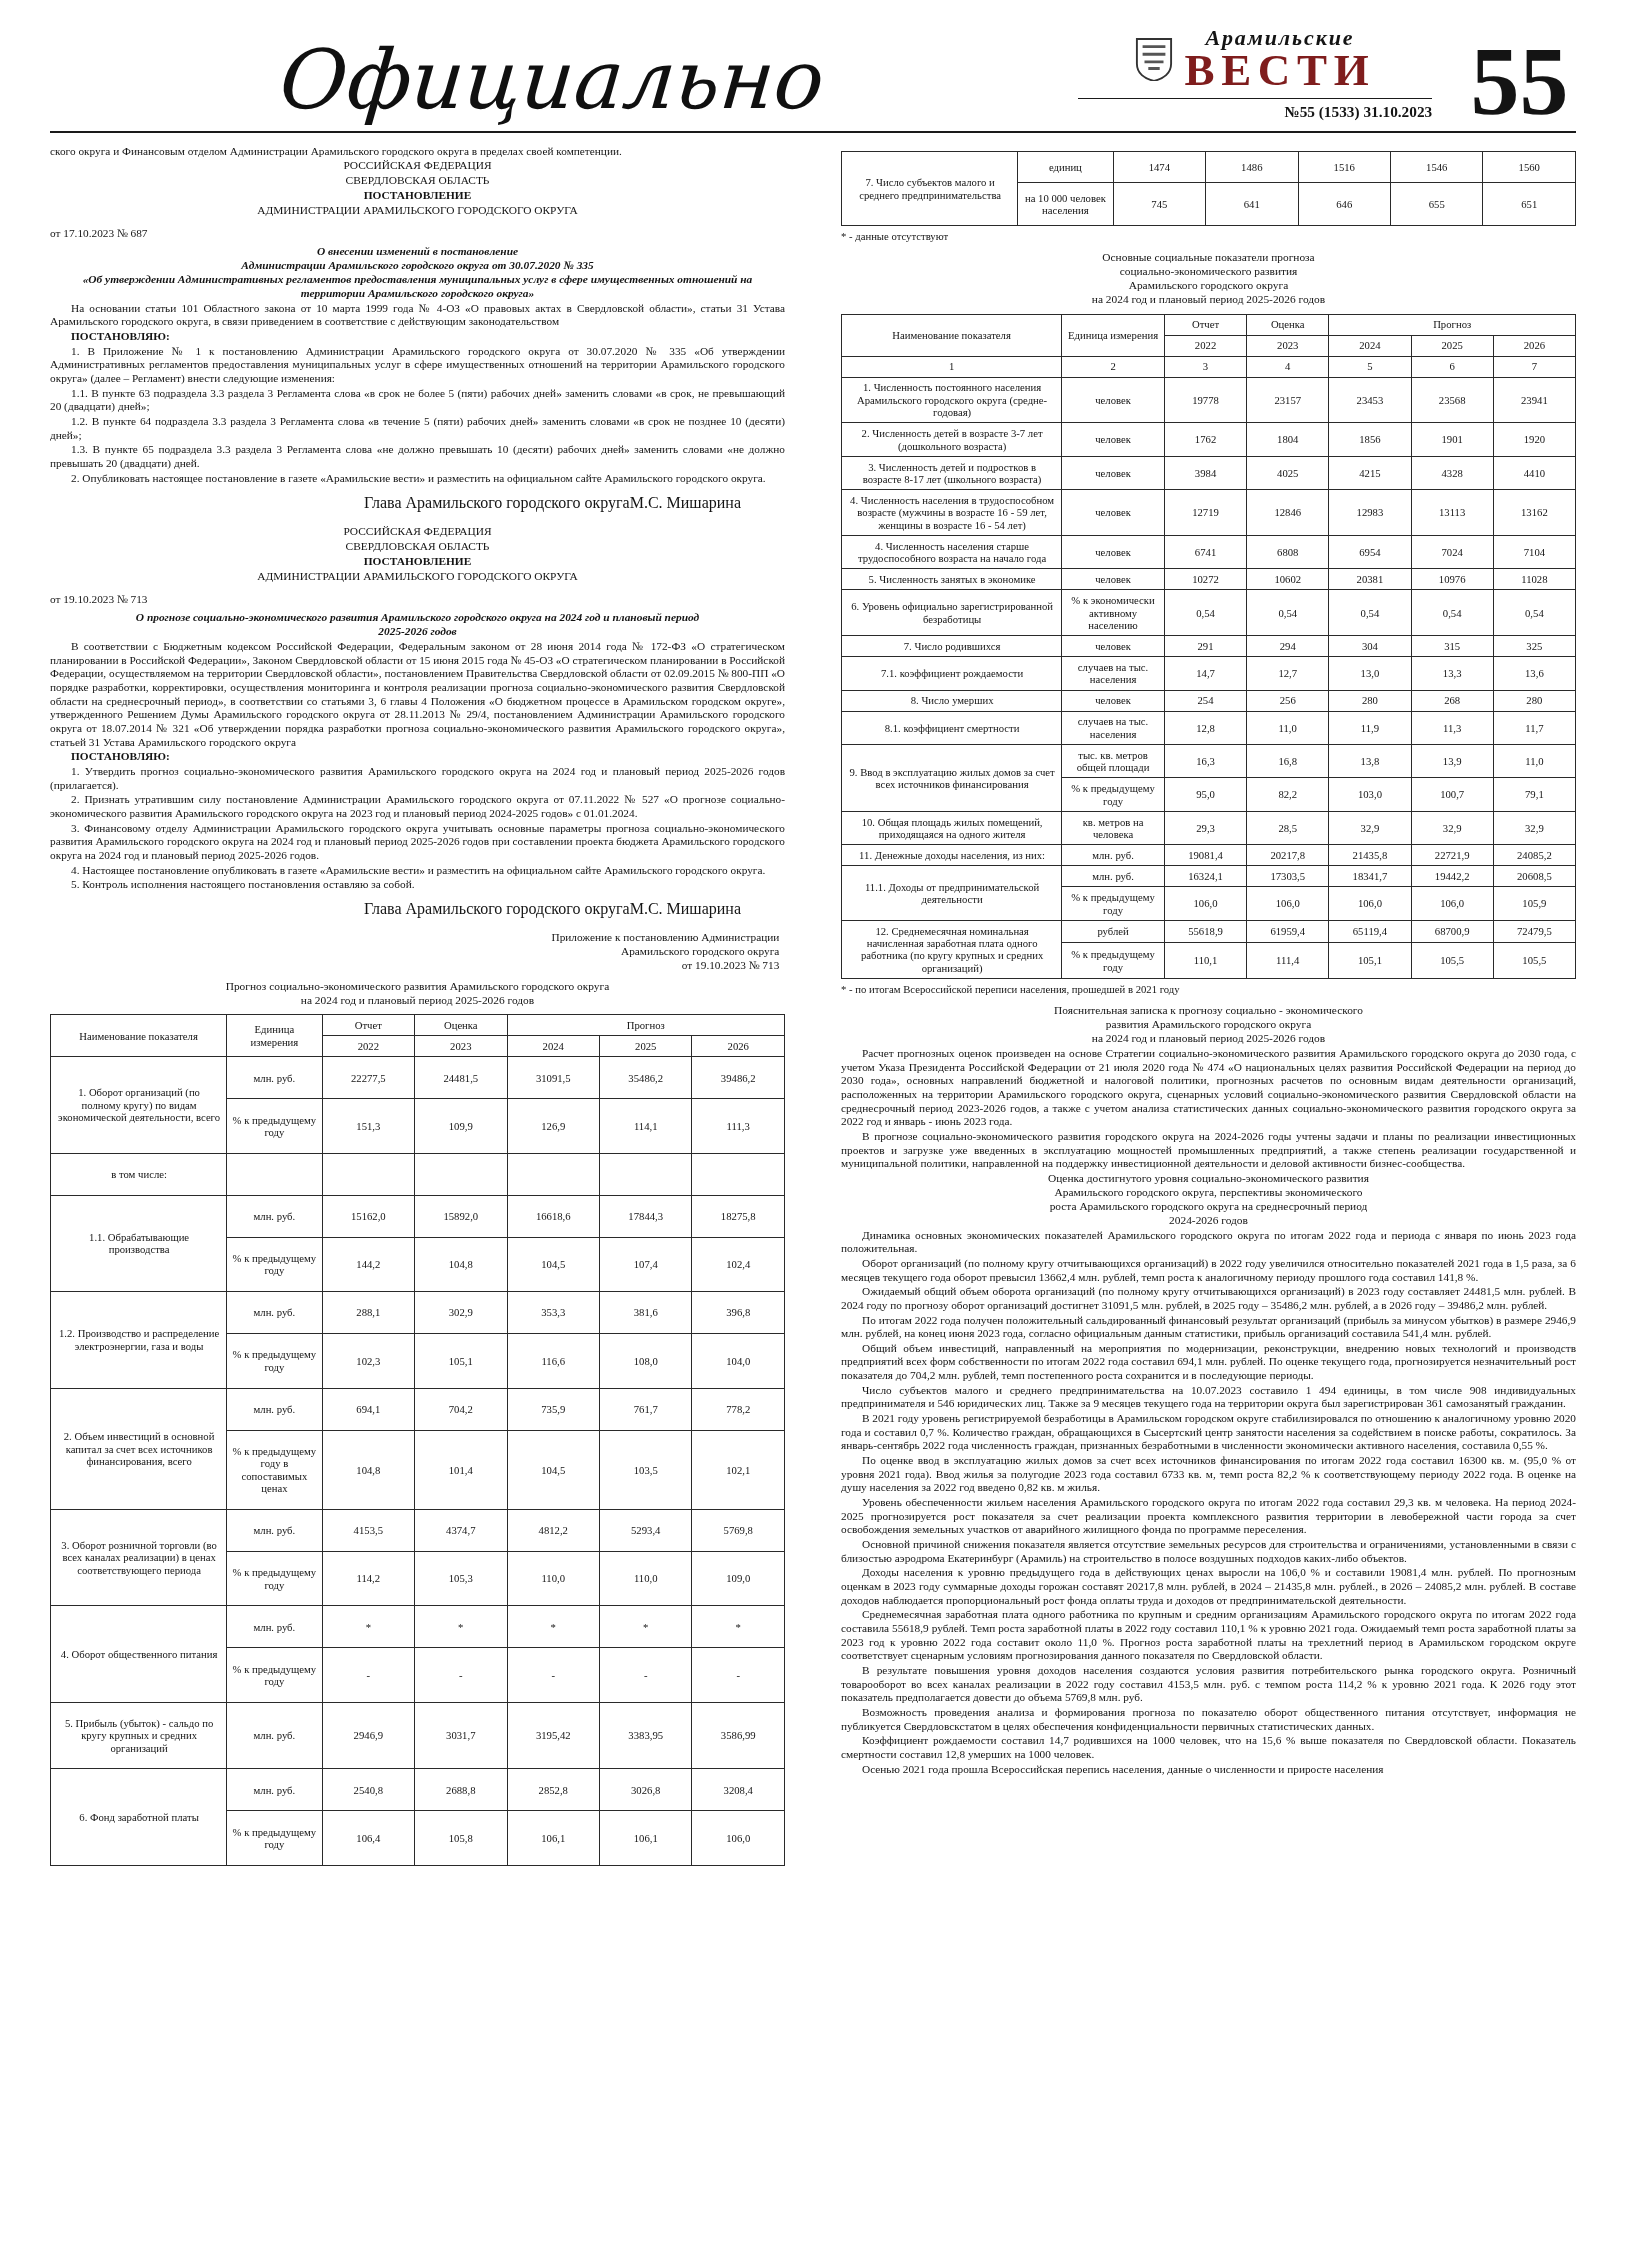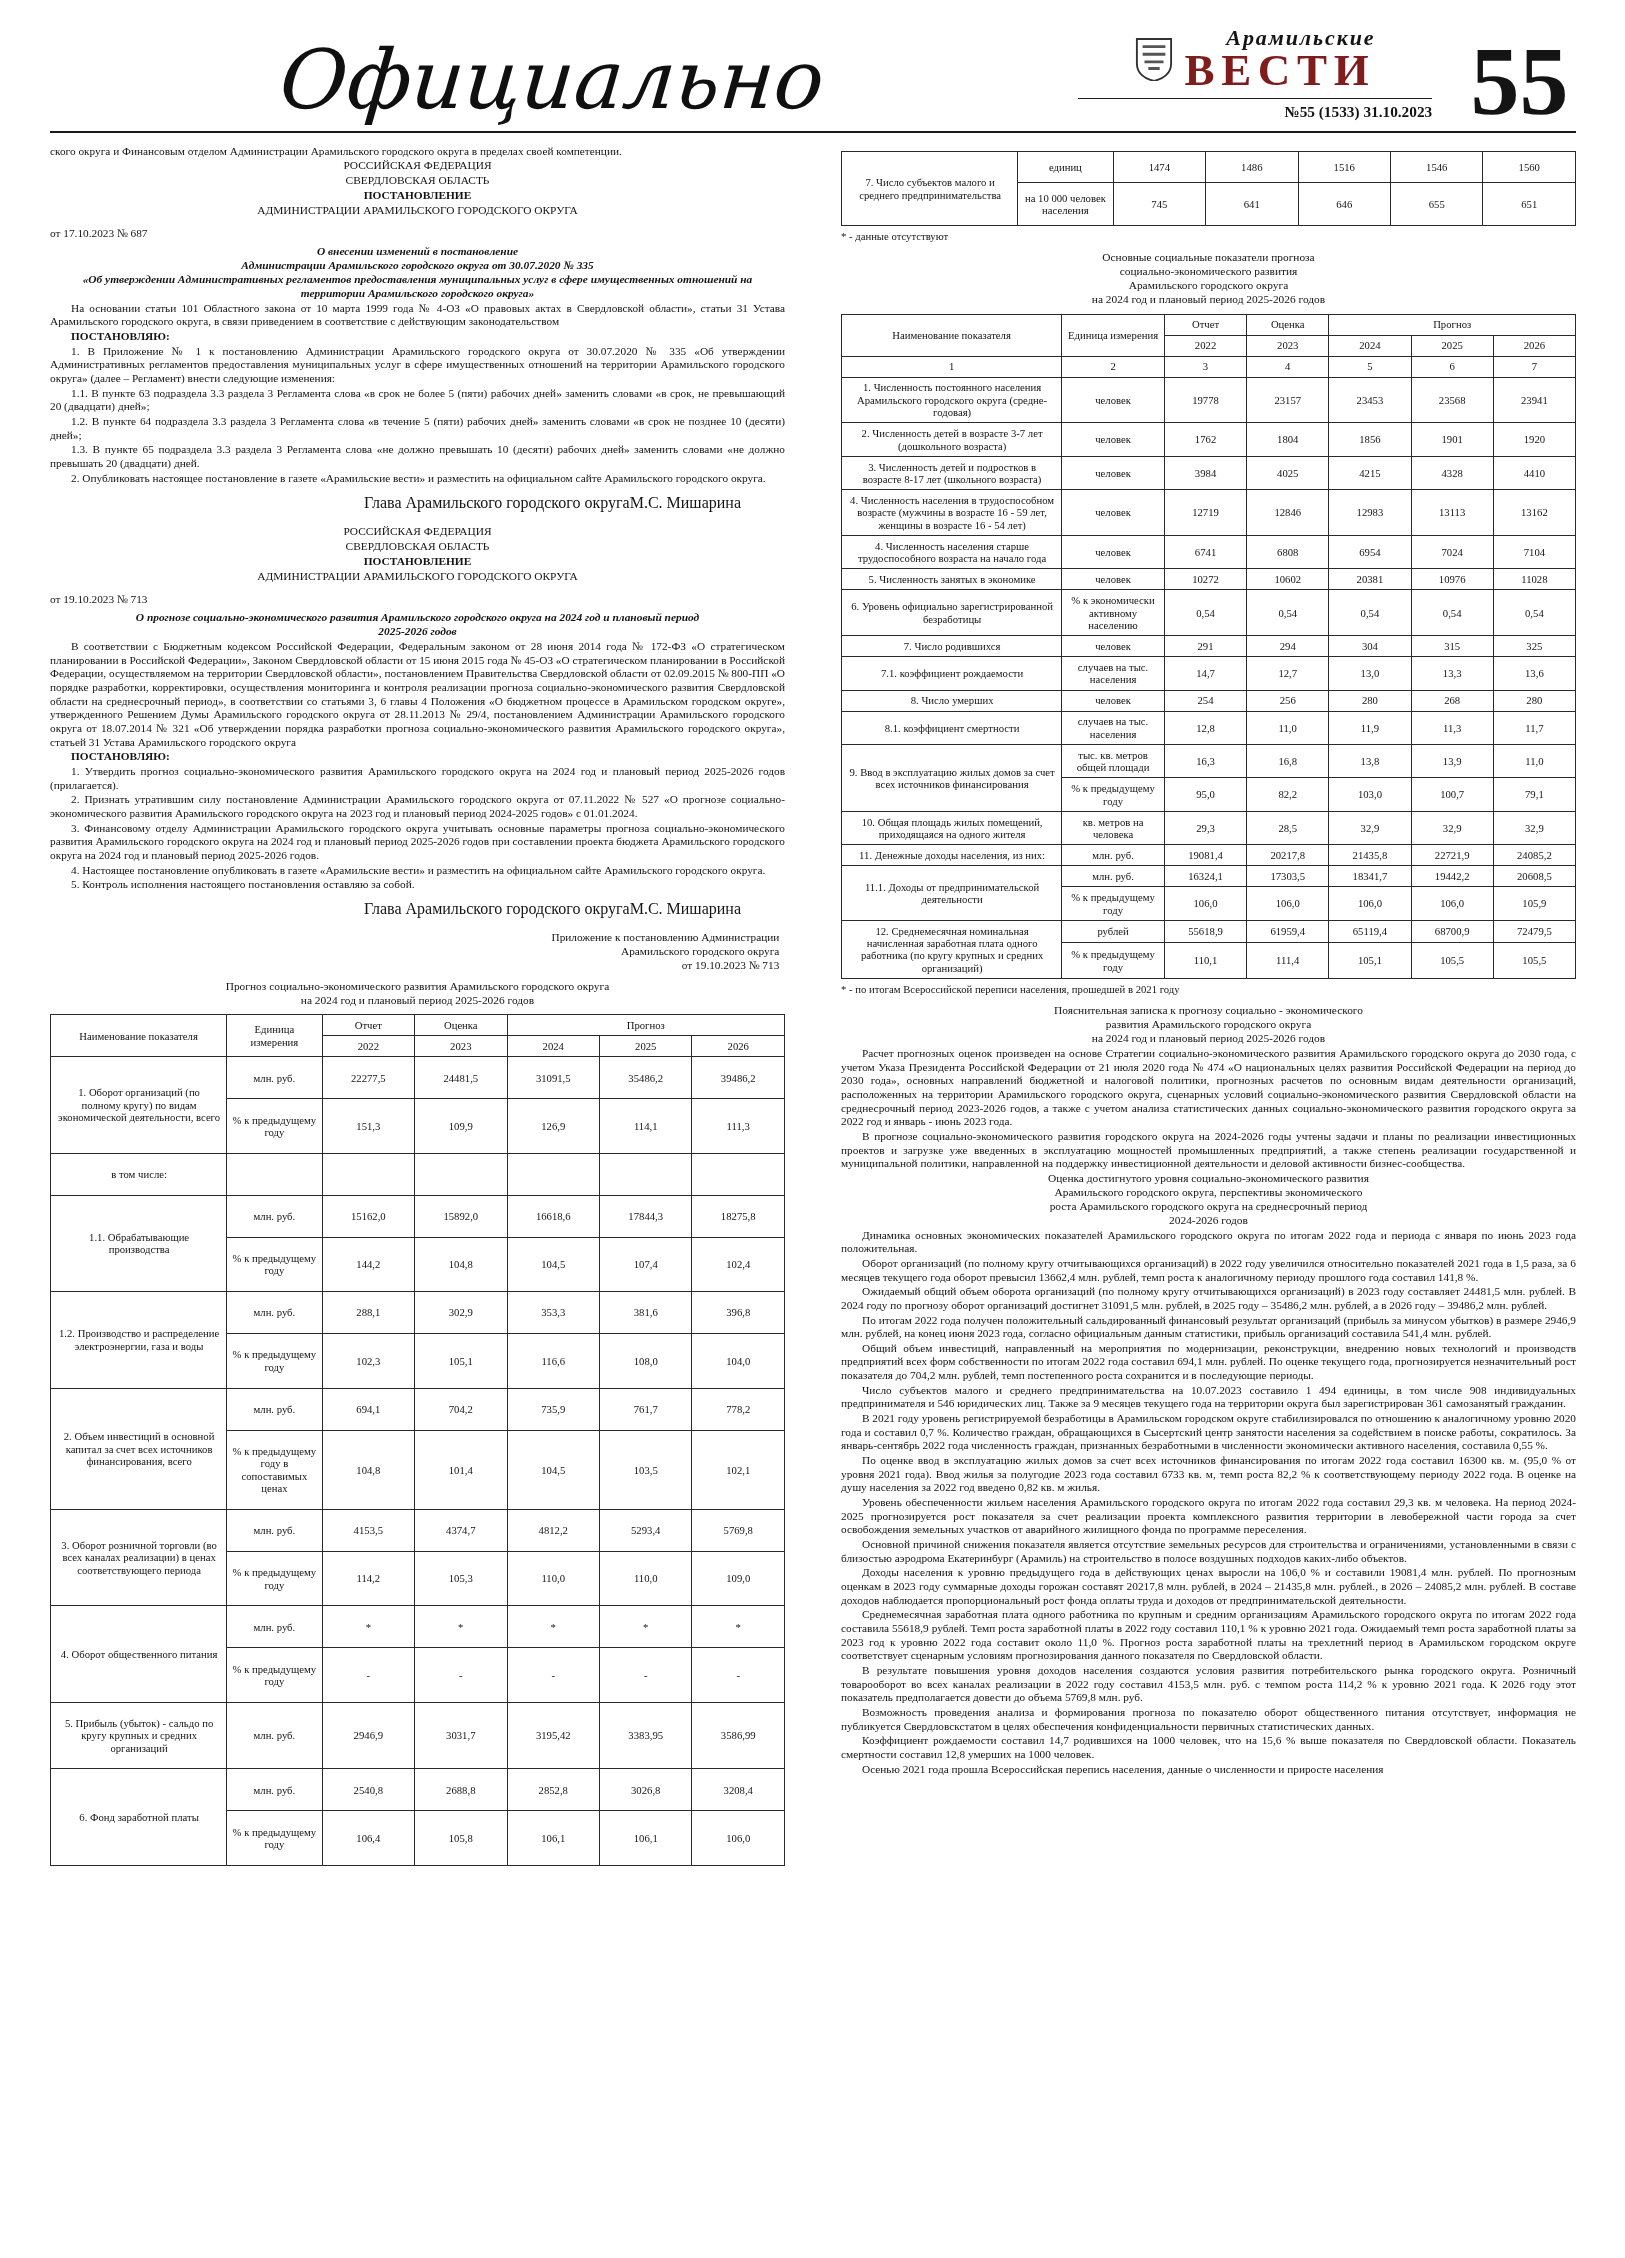--- a/index.html
+++ b/index.html
@@ -3,21 +3,21 @@
 <meta charset="utf-8">
 <style>
   *{margin:0;padding:0;box-sizing:border-box}
   html,body{background:#d9d9d9}
   body{font-family:"Liberation Serif","DejaVu Serif",serif;color:#141414}
   .page{width:1626px;height:2259px;background:#fff;margin:0 auto;padding:23px 50px 21px;overflow:hidden;position:relative}
   .masthead{display:flex;align-items:flex-end;gap:32.5px;border-bottom:2.9px solid #1a1a1a;padding:3.8px 7.6px 9.6px}
   .mh-title{flex:1 1 56%;text-align:center;font-family:"DejaVu Serif",serif;font-style:italic;font-size:82px;line-height:1;transform:skewX(-5deg);color:#101010}
   .mh-brand{flex:0 0 354px;display:flex;flex-direction:column}
   .brand-row{display:flex;align-items:center;gap:11.5px;justify-content:center}
-  .brand-text{text-align:right}
+  .brand-text{text-align:center}
   .brand-top{font-size:22px;font-weight:bold;font-style:italic;letter-spacing:1.9px;line-height:1}
   .brand-bottom{font-size:45px;font-weight:bold;letter-spacing:6.7px;line-height:.95;color:#7f1d1d}
   .issue-line{border-top:1.9px solid #1a1a1a;margin-top:6.7px;padding-top:3.8px;text-align:right;font-size:15.3px;font-weight:bold}
   .mh-page{font-size:98px;font-weight:bold;line-height:.82;padding-left:5.7px}
   .columns{display:flex;gap:56px;padding-top:12px}
   .col{flex:1;min-width:0;overflow:hidden}
   .para{font-size:11.3px;line-height:1.21;text-align:justify;text-indent:21px;margin-bottom:1px}
   .para.ni{text-indent:0}
   .para.b{font-weight:bold}
   .tc{text-align:center;font-size:11.4px;line-height:1.22;white-space:pre-line;margin:1px 0}

